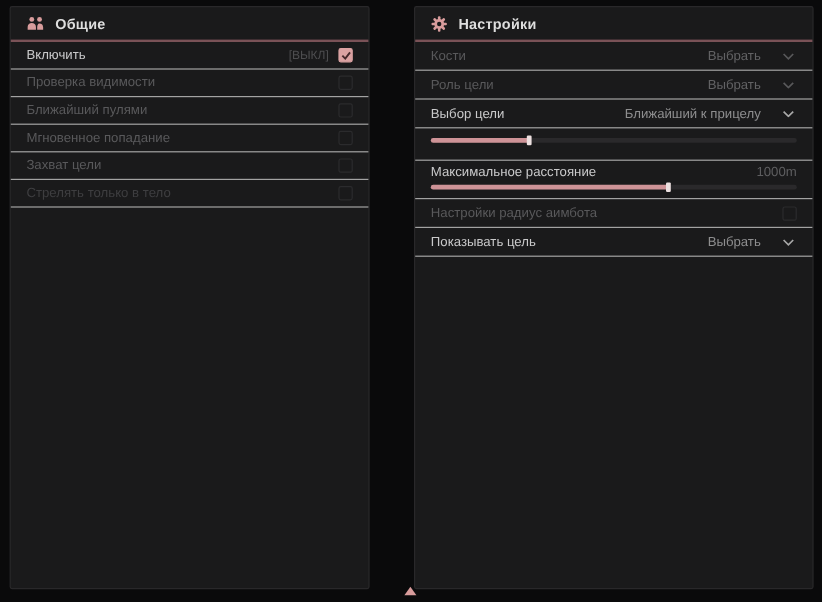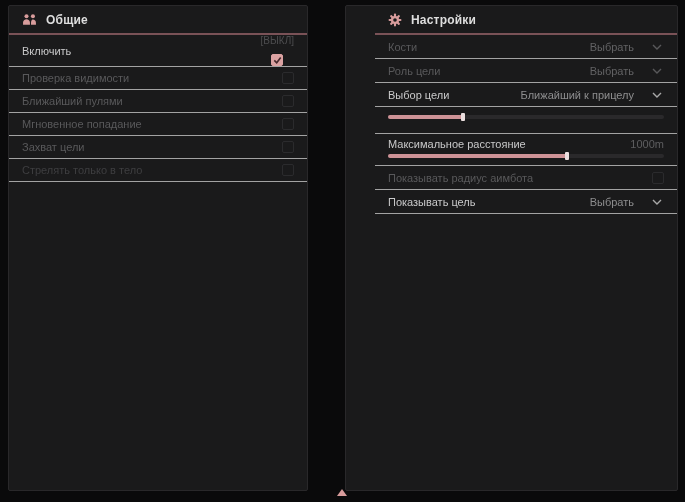--- a/index.html
+++ b/index.html
@@ -1,34 +1,34 @@
 <!DOCTYPE html>
 <html><head>
 <meta charset="utf-8">
 <style>
   * { margin:0; padding:0; box-sizing:border-box; }
   html,body { width:685px; height:502px; background:#0a0a0b; overflow:hidden;
               font-family:"Liberation Sans", sans-serif; }
   .panel { position:absolute; top:5px; height:486px; background:#1a1a1b;
            border:1px solid #29282a; border-radius:2px; }
   .panel.left  { left:8px;   width:300px; }
-  .panel.right { left:345px; width:333px;padding-left:29px; }
+  .panel.right { left:345px; width:333px; }
   .panel-header { height:27px; display:flex; align-items:center; gap:9px; padding:0 13px; }
   .panel-title { font-size:12px; font-weight:bold; color:#dedede; letter-spacing:.2px; }
   .hdr-icon { display:flex; align-items:center; }
   .divider { height:2px; background:#7a5257; }
   .rows { width:100%; }
   .row { min-height:24px; display:flex; align-items:center; justify-content:space-between;
          padding:0 13px; border-bottom:1px solid #a3a3a3; }
   .left .row { min-height:23px; }
   .label { font-size:11px; }
   .tone-bright .label { color:#c9c9ca; }
   .tone-dim    .label { color:#59595b; }
   .tone-faint  .label { color:#3e3e40; }
-  .row-right { display:flex; align-items:center; gap:8px;flex-direction:column; }
+  .row-right { display:flex; align-items:center; gap:8px; }
   .hotkey { font-size:10px; color:#4d4d4f; }
   .checkbox { width:12px; height:12px; border-radius:2px; border:1px solid #303032;
               display:flex; align-items:center; justify-content:center; background:transparent; }
   .tone-faint .checkbox, .tone-dim .checkbox { border-color:#2b2b2d; }
   .checkbox.checked { background:#dba2a2; border-color:#dba2a2; }
   .dropdown { display:flex; align-items:center; gap:18px; cursor:pointer; padding:2px 2px; }
   .dropdown .value { font-size:11px; }
   .tone-bright .dropdown { color:#a8a8a8;align-items:center; }
   .tone-bright .dropdown .value { color:#8e8e8f; }
   .tone-dim .dropdown { color:#58585a; }
@@ -168,21 +168,21 @@
           <div class="row-top">
             <span class="label">Максимальное расстояние</span>
             <span class="value">1000m</span>
           </div>
           <div class="track">
             <div class="fill" style="width:65%"></div>
             <div class="handle" style="left:65%"></div>
           </div>
         </div>
         <div class="row tone-dim">
-          <span class="label">Показывать радиус аимбота</span>
+          <span class="label">Настройки радиус аимбота</span>
           <span class="row-right">
             <span class="checkbox"></span>
           </span>
         </div>
         <div class="row tone-bright">
           <span class="label">Показывать цель</span>
           <span class="row-right">
             <span class="dropdown">
               <span class="value">Выбрать</span>
               <svg width="10" height="6" viewBox="0 0 10 6">

